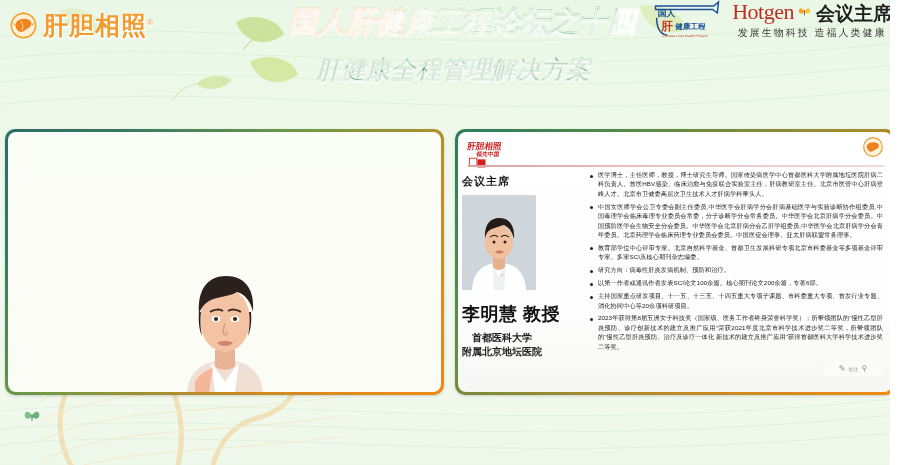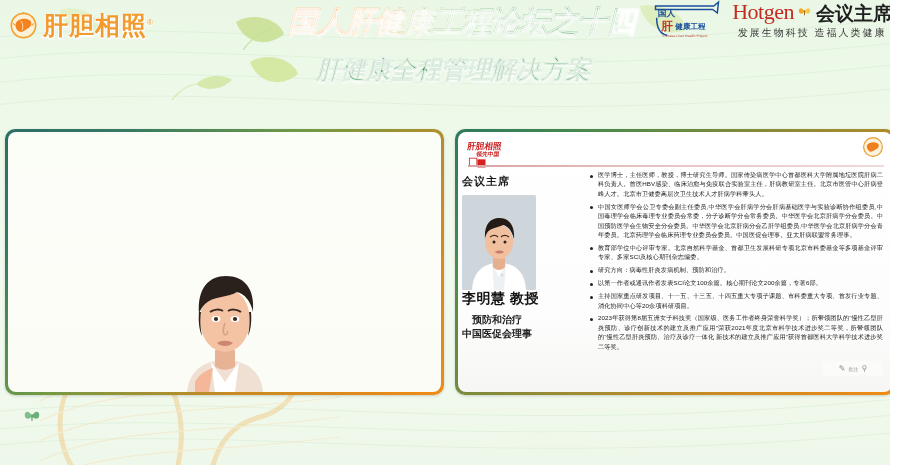--- a/index.html
+++ b/index.html
@@ -128,21 +128,21 @@
   
   .bio-col {
     width:128px; flex:0 0 128px; padding:42px 4px 6px 4px;
     display:flex; flex-direction:column; align-items:flex-start; text-align:center;
   }
   .bio-role { font-size:11px; font-weight:bold; color:#1a1a1a; letter-spacing:1px; }
   .bio-portrait {
     margin-top:6px; width:74px; height:95px; border-radius:2px; overflow:hidden;
     background:linear-gradient(180deg,#d8dde1 0%,#cdd4d9 40%,#c6ced4 100%);
   }
-  .bio-name { margin-top:0; font-size:14px; font-weight:bold; color:#111; letter-spacing:.5px; }
+  .bio-name { margin-top:12px; font-size:18px; font-weight:bold; color:#111; letter-spacing:.5px; }
   .bio-org { margin-top:5px; font-size:10px; font-weight:bold; color:#222; line-height:1.35; }
 
   
   .bio-points {
     flex:1 1 auto; padding:38px 9px 8px 4px;
     display:flex; flex-direction:column; gap:3.5px;
   }
   .bp { display:flex; gap:5px; align-items:flex-start; }
   .bp-dot {
     flex:0 0 auto; width:3px; height:3px; border-radius:50%;
@@ -319,22 +319,22 @@
               <path d="M28,42 C31,40 34,40 36,42" stroke="#3a2b22" stroke-width="1.2" fill="none"></path>
               <path d="M39,42 C41,40 44,40 47,42" stroke="#3a2b22" stroke-width="1.2" fill="none"></path>
               <circle cx="32" cy="47" r="1.5" fill="#2e211a"></circle>
               <circle cx="43" cy="47" r="1.5" fill="#2e211a"></circle>
               <path d="M33,57 C35,55 40,55 42,57 C40,59 35,59 33,57 Z" fill="#c87e6d"></path>
               <circle cx="40" cy="80" r="1.6" fill="#d9dde0"></circle>
             </svg>
           </div>
           <div class="bio-name">李明慧 教授</div>
           <div class="bio-org">
-            <div>预防和治疗</div>
-            <div>中国医促会理事</div>
+            <div>首都医科大学</div>
+            <div>附属北京地坛医院</div>
           </div>
         </div>
 
         <div class="bio-points">
           <div class="bp">
             <span class="bp-dot"></span>
             <span class="bp-text">医学博士，主任医师，教授，博士研究生导师。国家传染病医学中心首都医科大学附属地坛医院肝病二科负责人。首医HBV感染、临床治愈与免疫联合实验室主任，肝病教研室主任。北京市医管中心肝病登峰人才。北京市卫健委高层次卫生技术人才肝病学科带头人。</span>
           </div>
           <div class="bp">
             <span class="bp-dot"></span>

